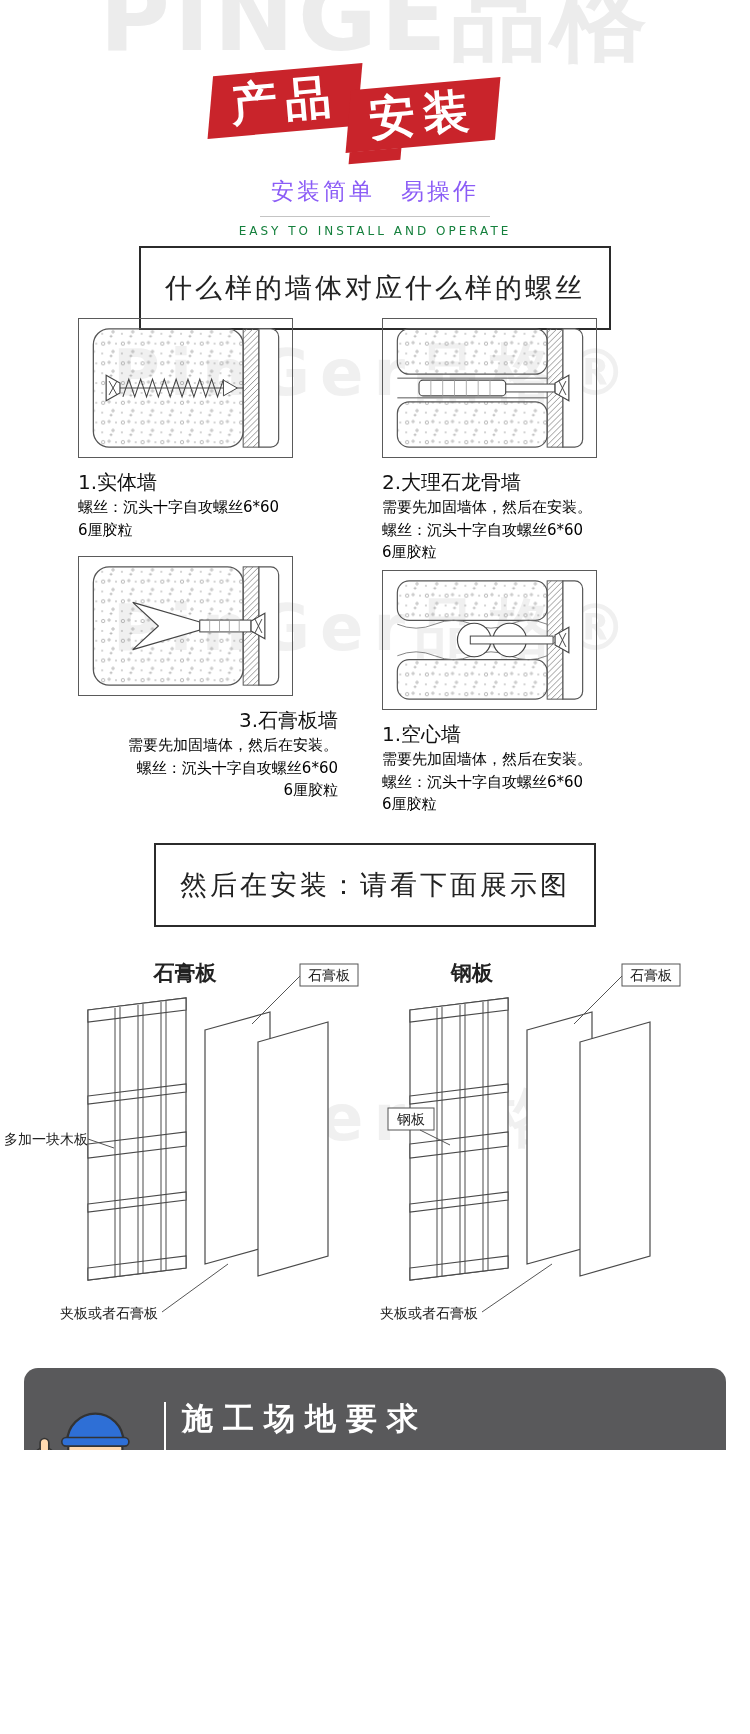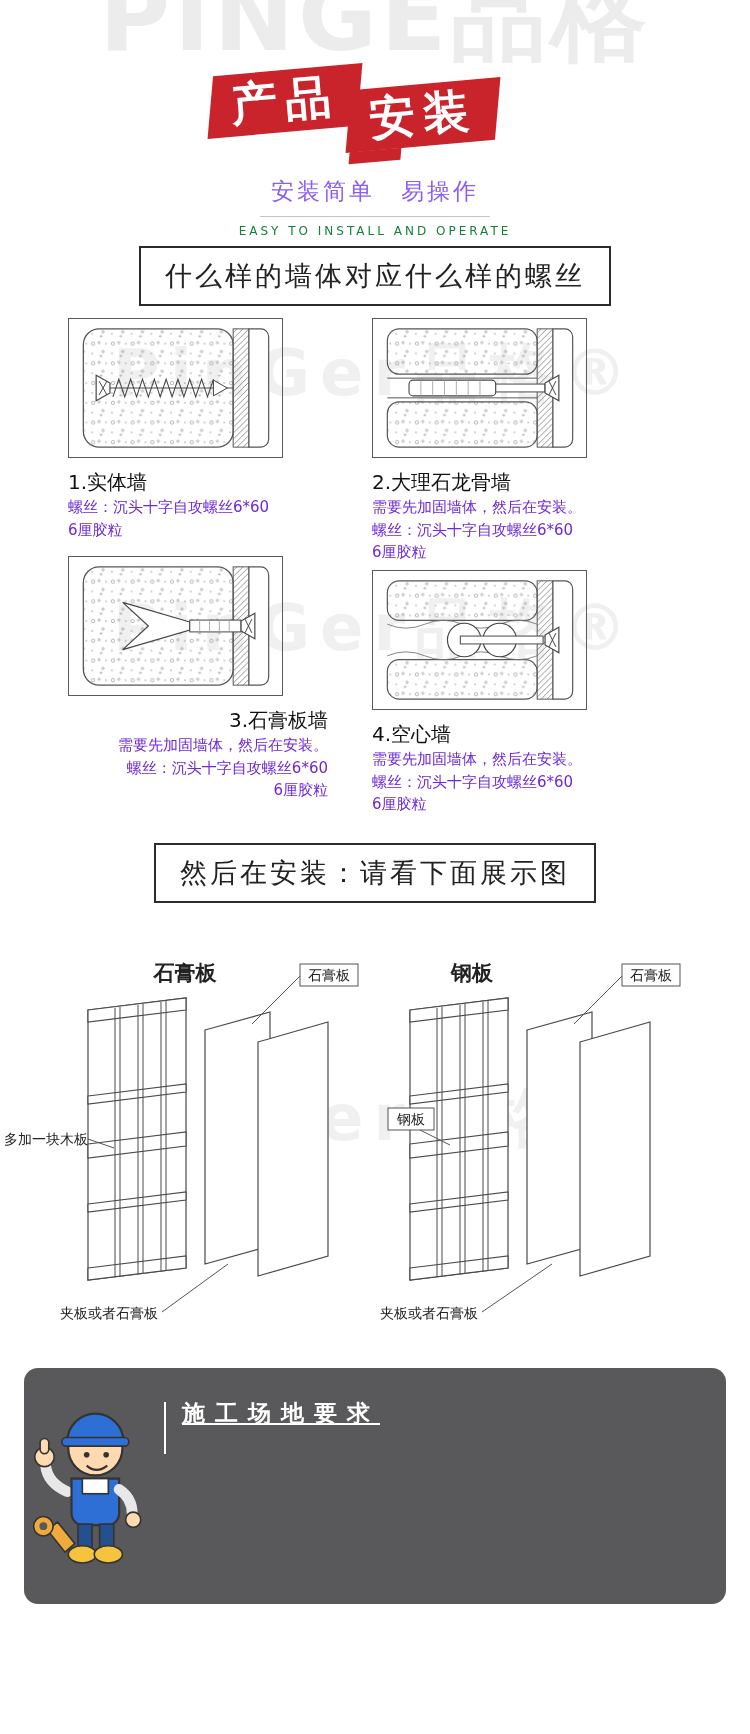--- a/index.html
+++ b/index.html
@@ -1,17 +1,17 @@
 <!DOCTYPE html>
 <html><head>
 <meta charset="utf-8">
 <style>
   * { margin:0; padding:0; box-sizing:border-box; }
   body { background:#fff; font-family:"DejaVu Sans","Liberation Sans",sans-serif; }
-  .page { position:relative; width:750px; height:1734px; margin:0 auto; background:#fff; overflow:hidden; }
+  .page { position:relative; width:750px; height:1450px; margin:0 auto; background:#fff; overflow:hidden; }
 
   
   .watermark { position:absolute; left:0; right:0; text-align:center; font-weight:bold; pointer-events:none; white-space:nowrap; }
   .wm-top { top:-46px; font-size:96px; letter-spacing:4px; color:#ececec; }
   .wm-mid { font-size:64px; letter-spacing:10px; color:rgba(130,130,130,0.12); }
   .wm-row1 { top:330px; } .wm-row2 { top:585px; } .wm-asm { top:1075px; }
 
   
   .badge { position:absolute; display:flex; align-items:center; justify-content:center;
            background:#c9242b; color:#fff; font-weight:bold; font-size:46px; letter-spacing:8px;
@@ -21,43 +21,43 @@
   .badge-right { left:348px; top:84px; width:150px; height:62px; }
   .badge-bar { position:absolute; left:349px; top:150px; width:52px; height:12px; background:#c9242b;
                transform:rotate(-5deg) skewX(-10deg); }
 
   .tagline-wrap { position:absolute; left:0; right:0; top:176px; text-align:center; }
   .tagline { font-size:23px; color:#8b5cf6; letter-spacing:3px; }
   .tagline-divider { width:230px; height:1px; background:#c4c4c4; margin:9px auto 7px; }
   .tagline-en { font-size:12px; color:#15803d; letter-spacing:3px; }
 
   .sec-title { position:absolute; left:50%; transform:translateX(-50%); border:2px solid #2b2b2b;
-               padding:10px 24px; font-size:27px; color:#222; letter-spacing:3px; white-space:nowrap; background:transparent; }
+               padding:22px 24px; font-size:27px; color:#222; letter-spacing:3px; white-space:nowrap; background:transparent; }
   .sec-title-1 { top:246px; }
   .sec-title-2 { top:843px; }
 
   
-  .card { position:absolute; width:260px; }
+  .card { position:absolute; width:260px;margin-left:10px; }
   .card-1 { left:68px;  top:318px; }
   .card-2 { left:372px; top:318px; }
   .card-3 { left:68px;  top:556px;text-align:right; }
   .card-4 { left:372px; top:570px; }
   .diagram { width:215px; height:140px; display:block; border:1px solid #5a5a5a; background:transparent; }
   .card-title { margin-top:11px; font-size:20px; color:#111; }
-  .card-line { font-size:15px; color:#6d28d9; line-height:1.5; }
+  .card-line { font-size:15px; color:#000000; line-height:1.5; }
 
   .assembly { position:absolute; left:0; top:948px; width:750px; height:420px; }
   .assembly svg { width:100%; height:100%; }
 
   
   .footer { position:absolute; left:24px; top:1368px; width:702px; height:236px;
             background:#59595b; border-radius:14px; color:#fff; }
   .mascot { position:absolute; left:2px; top:24px; width:130px; height:184px; }
   .footer-divider { position:absolute; left:140px; top:34px; width:2px; height:52px; background:#fff; }
-  .footer-title { position:absolute; left:158px; top:30px; font-size:23px; font-weight:bold; letter-spacing:10px;text-decoration:underline; }
+  .footer-title { position:absolute; left:158px; top:30px; font-size:31px; font-weight:bold; letter-spacing:10px; }
   .footer-notes { position:absolute; left:110px; right:14px; top:94px; font-size:15px; line-height:29px; }
 </style>
 </head>
 <body>
 
 <svg width="0" height="0" style="position:absolute" aria-hidden="true">
   <defs>
     <pattern id="stipple" width="20" height="20" patternUnits="userSpaceOnUse">
       <circle cx="4" cy="5" r="1.7" fill="none" stroke="#9a9a9a" stroke-width="0.7"></circle>
       <circle cx="14" cy="13" r="1.2" fill="none" stroke="#9a9a9a" stroke-width="0.7"></circle>
@@ -163,21 +163,21 @@
       <rect x="166" y="10" width="16" height="120" fill="url(#hatch)" stroke="#555" stroke-width="1"></rect>
       <path d="M182 10 h12 a8 8 0 0 1 8 8 v104 a8 8 0 0 1 -8 8 h-12 z" fill="#fff" stroke="#555" stroke-width="1.2"></path>
       <g>
         <circle cx="92" cy="70" r="17" fill="#fff" stroke="#444" stroke-width="1.2"></circle>
         <circle cx="128" cy="70" r="17" fill="#fff" stroke="#444" stroke-width="1.2"></circle>
         <rect x="88" y="66" width="84" height="8" fill="#fff" stroke="#444" stroke-width="1"></rect>
         <polygon points="188,57 188,83 174,75 174,65" fill="#fff" stroke="#444" stroke-width="1.2"></polygon>
         <path d="M178 63 l7 14 M178 77 l7 -14" stroke="#444" stroke-width="1" fill="none"></path>
       </g>
     </svg>
-    <div class="card-title">4.空心墙</div>
+    <div class="card-title">1.空心墙</div>
     <div class="card-line">需要先加固墙体，然后在安装。</div>
     <div class="card-line">螺丝：沉头十字自攻螺丝6*60</div>
     <div class="card-line">6厘胶粒</div>
   </div>
 
   <div class="sec-title sec-title-2">然后在安装：请看下面展示图</div>
 
   <div class="assembly">
     <svg viewBox="0 0 750 420">
       <g stroke="#4a4a4a" stroke-width="1.2" fill="#fff">

